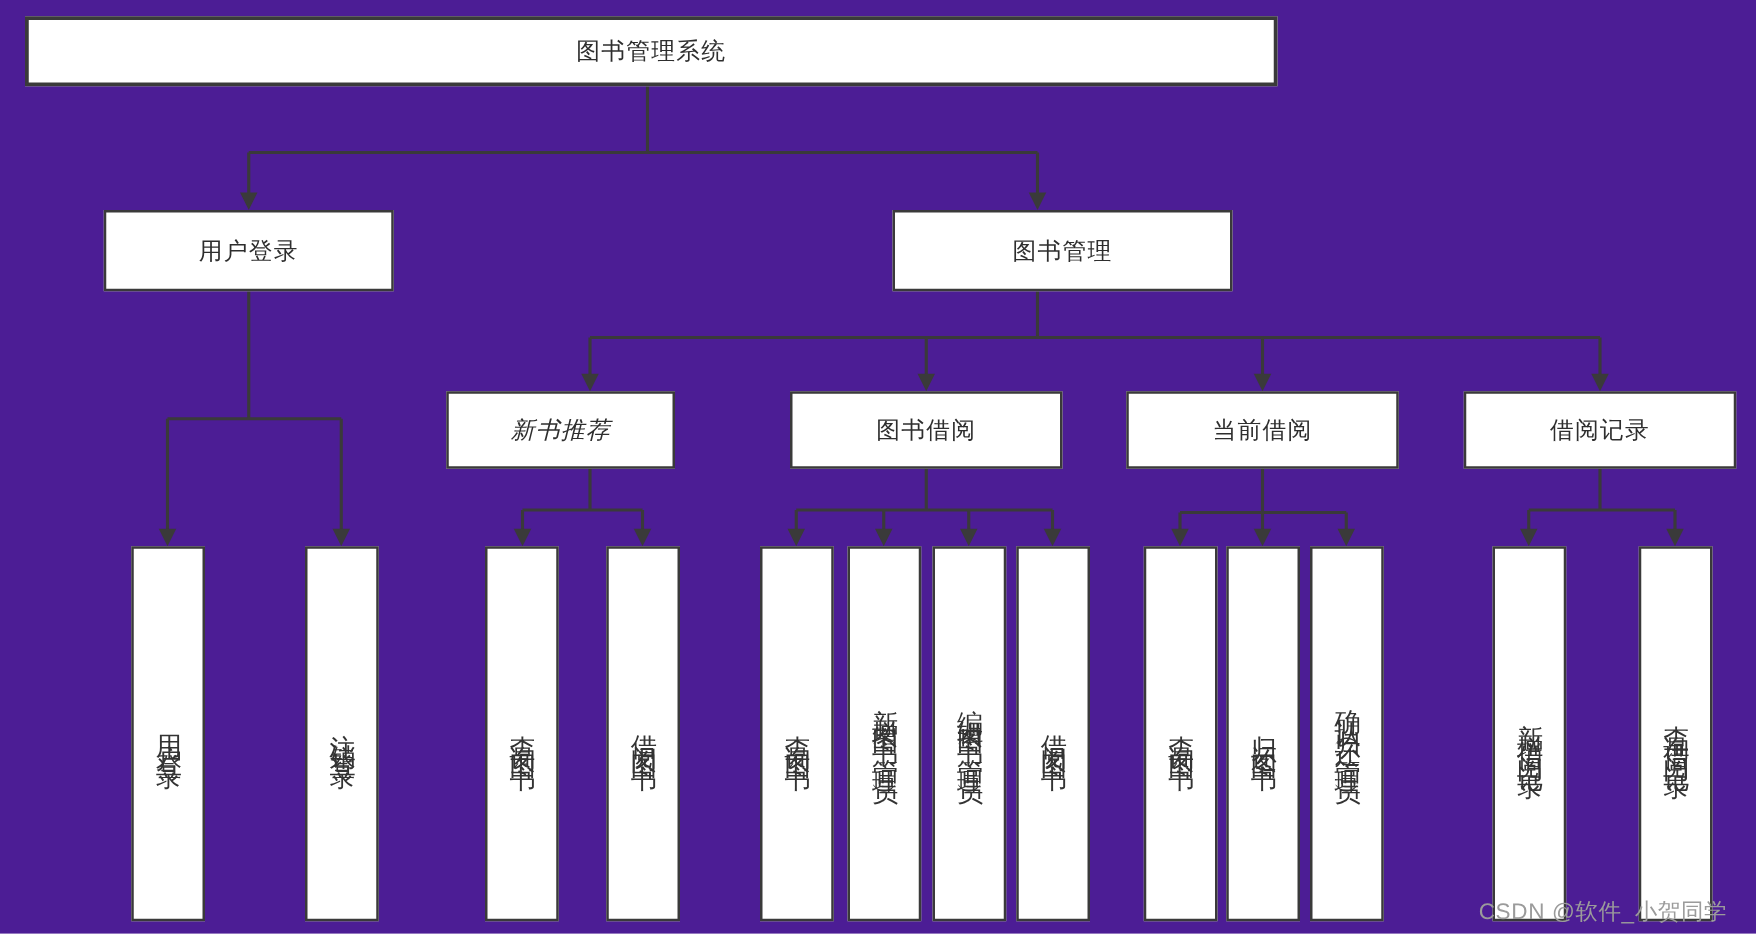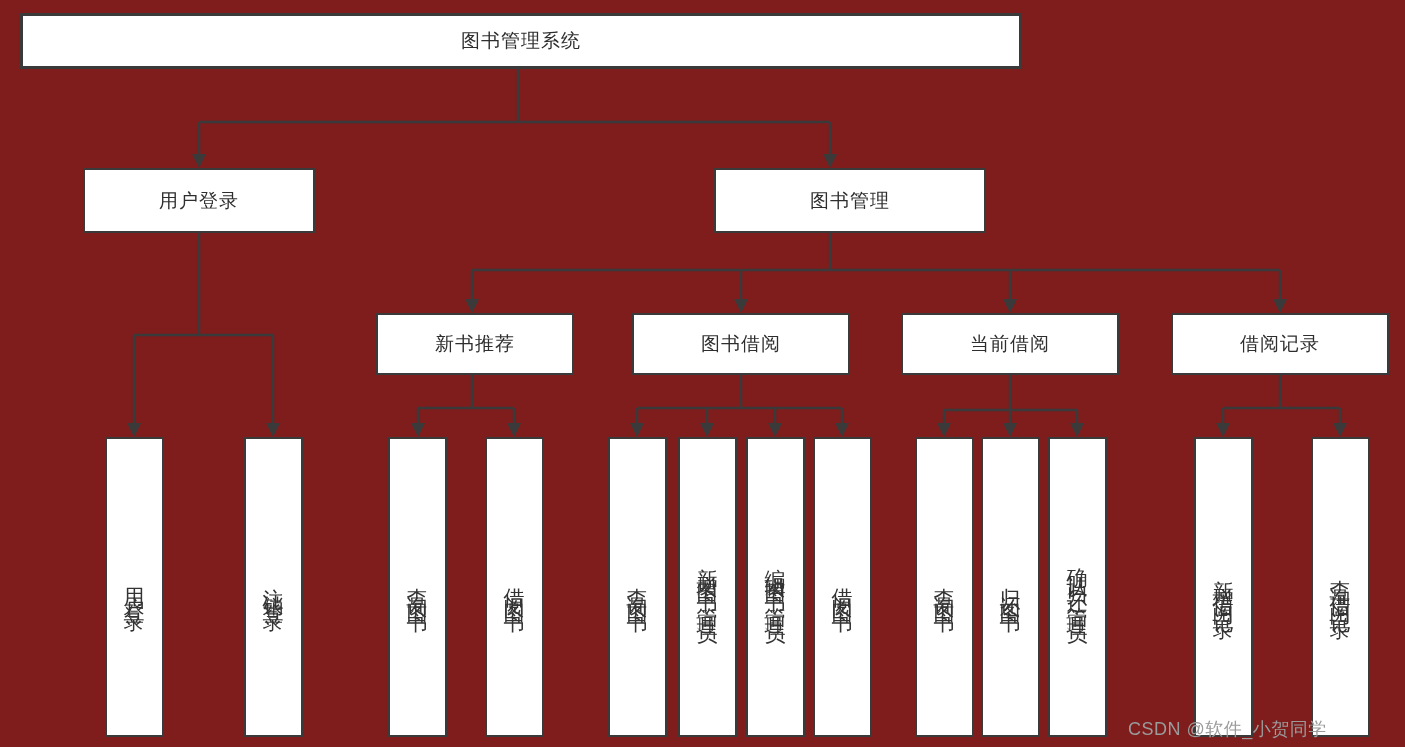--- a/index.html
+++ b/index.html
@@ -5,21 +5,21 @@
   html, body {
     margin: 0;
     padding: 0;
     background: #ffffff;
     font-family: "Liberation Sans", "DejaVu Sans", sans-serif;
   }
   .canvas {
     position: relative;
     width: 1405px;
     height: 747px;
-    background: #7f1d1d;
+    background: #4c1d95;
     overflow: hidden;
   }
   .edges {
     position: absolute;
     left: 0;
     top: 0;
     z-index: 1;
   }
   .node {
     position: absolute;
@@ -43,21 +43,21 @@
   .vnode span {
     writing-mode: vertical-rl;
     text-orientation: mixed;
     font-size: 21px;
     letter-spacing: 8px;
     line-height: 1;
     color: #333333;
   }
   .watermark {
     position: absolute;
-    left: 1128px;
+    left: 1183px;
     top: 717px;
     font-size: 18px;
     color: #9b9b9b;
     white-space: nowrap;
     z-index: 3;
     letter-spacing: 0.5px;
   }
 </style>
 </head>
 <body>
@@ -108,21 +108,21 @@
     <span>图书管理系统</span>
   </div>
 
   <div class="node hnode" style="left:83px; top:168px; width:232px; height:65px;">
     <span>用户登录</span>
   </div>
   <div class="node hnode" style="left:714px; top:168px; width:272px; height:65px;">
     <span>图书管理</span>
   </div>
 
-  <div class="node hnode" style="left:376px; top:313px; width:198px; height:62px;">
+  <div class="node hnode" style="left:357px; top:313px; width:183px; height:62px;font-style:italic;">
     <span>新书推荐</span>
   </div>
   <div class="node hnode" style="left:632px; top:313px; width:218px; height:62px;">
     <span>图书借阅</span>
   </div>
   <div class="node hnode" style="left:901px; top:313px; width:218px; height:62px;">
     <span>当前借阅</span>
   </div>
   <div class="node hnode" style="left:1171px; top:313px; width:218px; height:62px;">
     <span>借阅记录</span>

